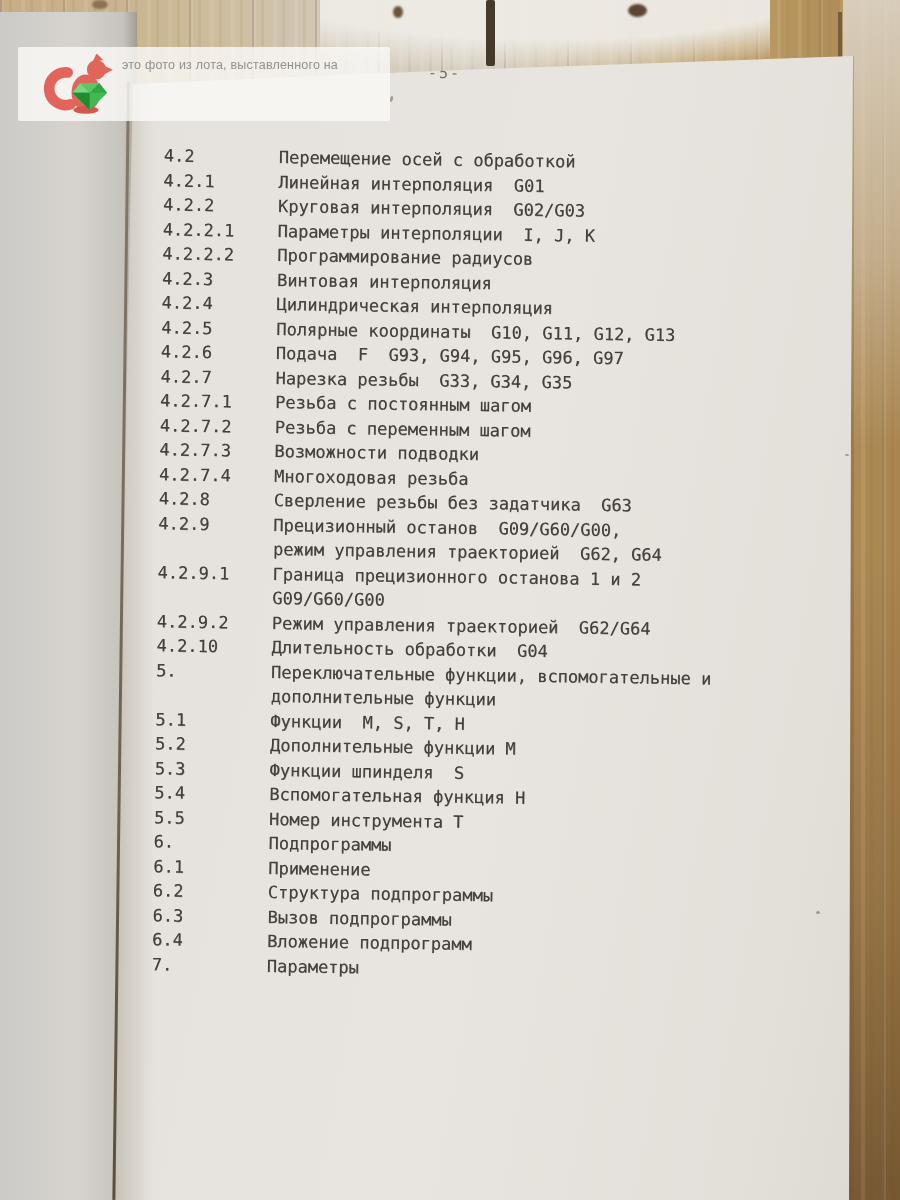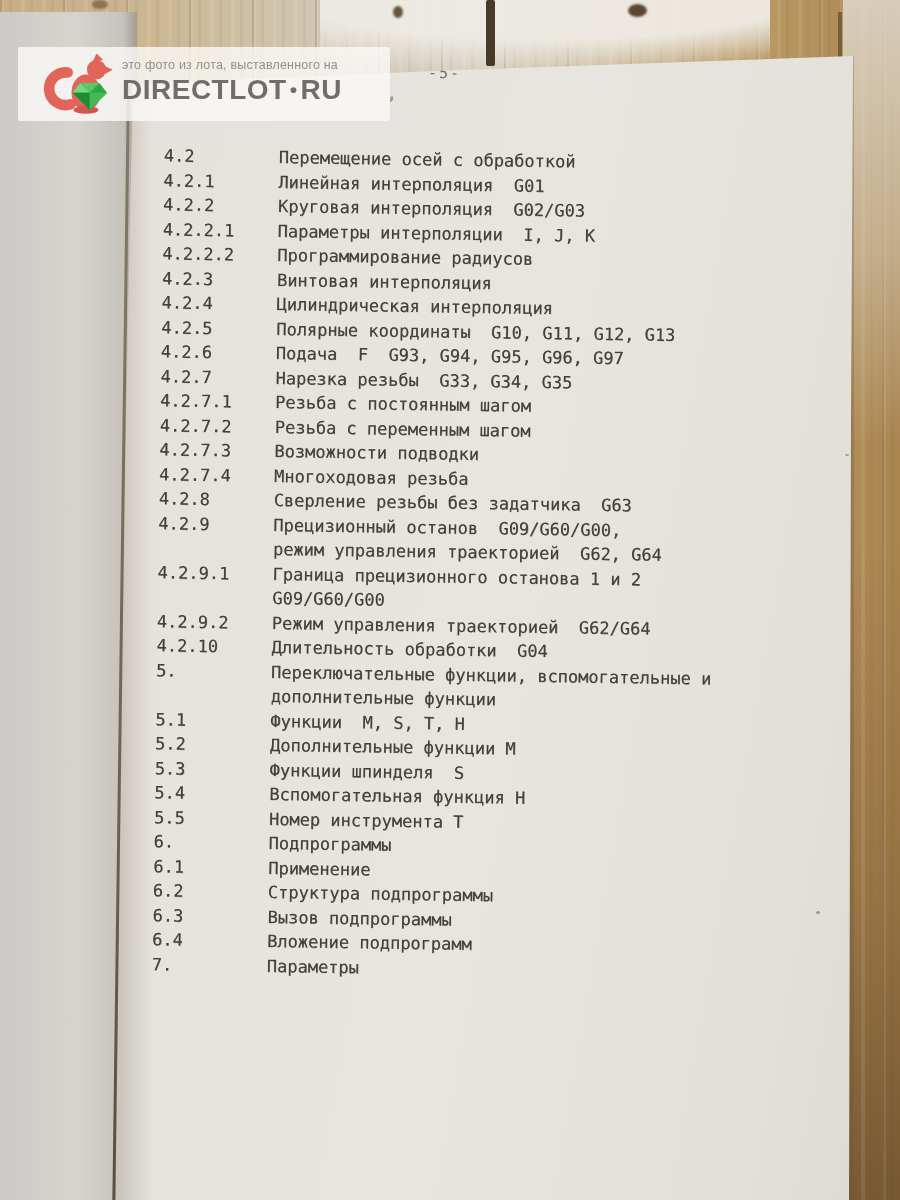--- a/index.html
+++ b/index.html
@@ -327,19 +327,16 @@
       <g>
         <polygon points="46,30 66,30 74,40 56,58 38,40" fill="#2fa843"></polygon>
         <polygon points="46,30 56,40 66,30" fill="#58c765"></polygon>
         <polygon points="46,30 38,40 56,40" fill="#76d682"></polygon>
         <polygon points="38,40 56,40 56,58" fill="#1f8c33"></polygon>
         <polygon points="74,40 56,40 56,58" fill="#43b953"></polygon>
       </g>
     </svg>
     <div class="banner-text">
       <div class="banner-tagline">это фото из лота, выставленного на</div>
-      <div class="banner-site">
-        <span>DIRECTLOT</span><span class="banner-sep">•</span><span>RU</span>
-      </div>
     </div>
   </div>
 
 </div>
 
 </body></html>

